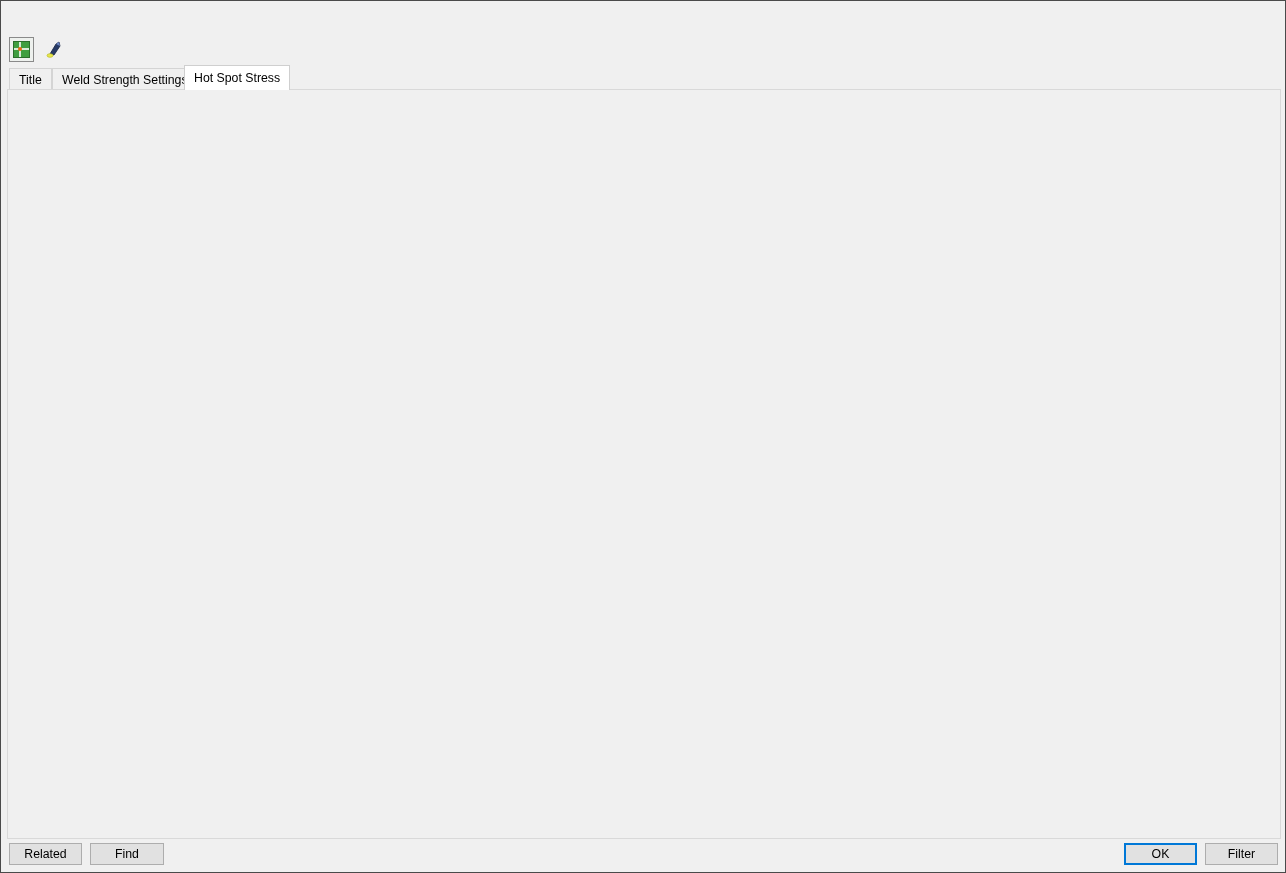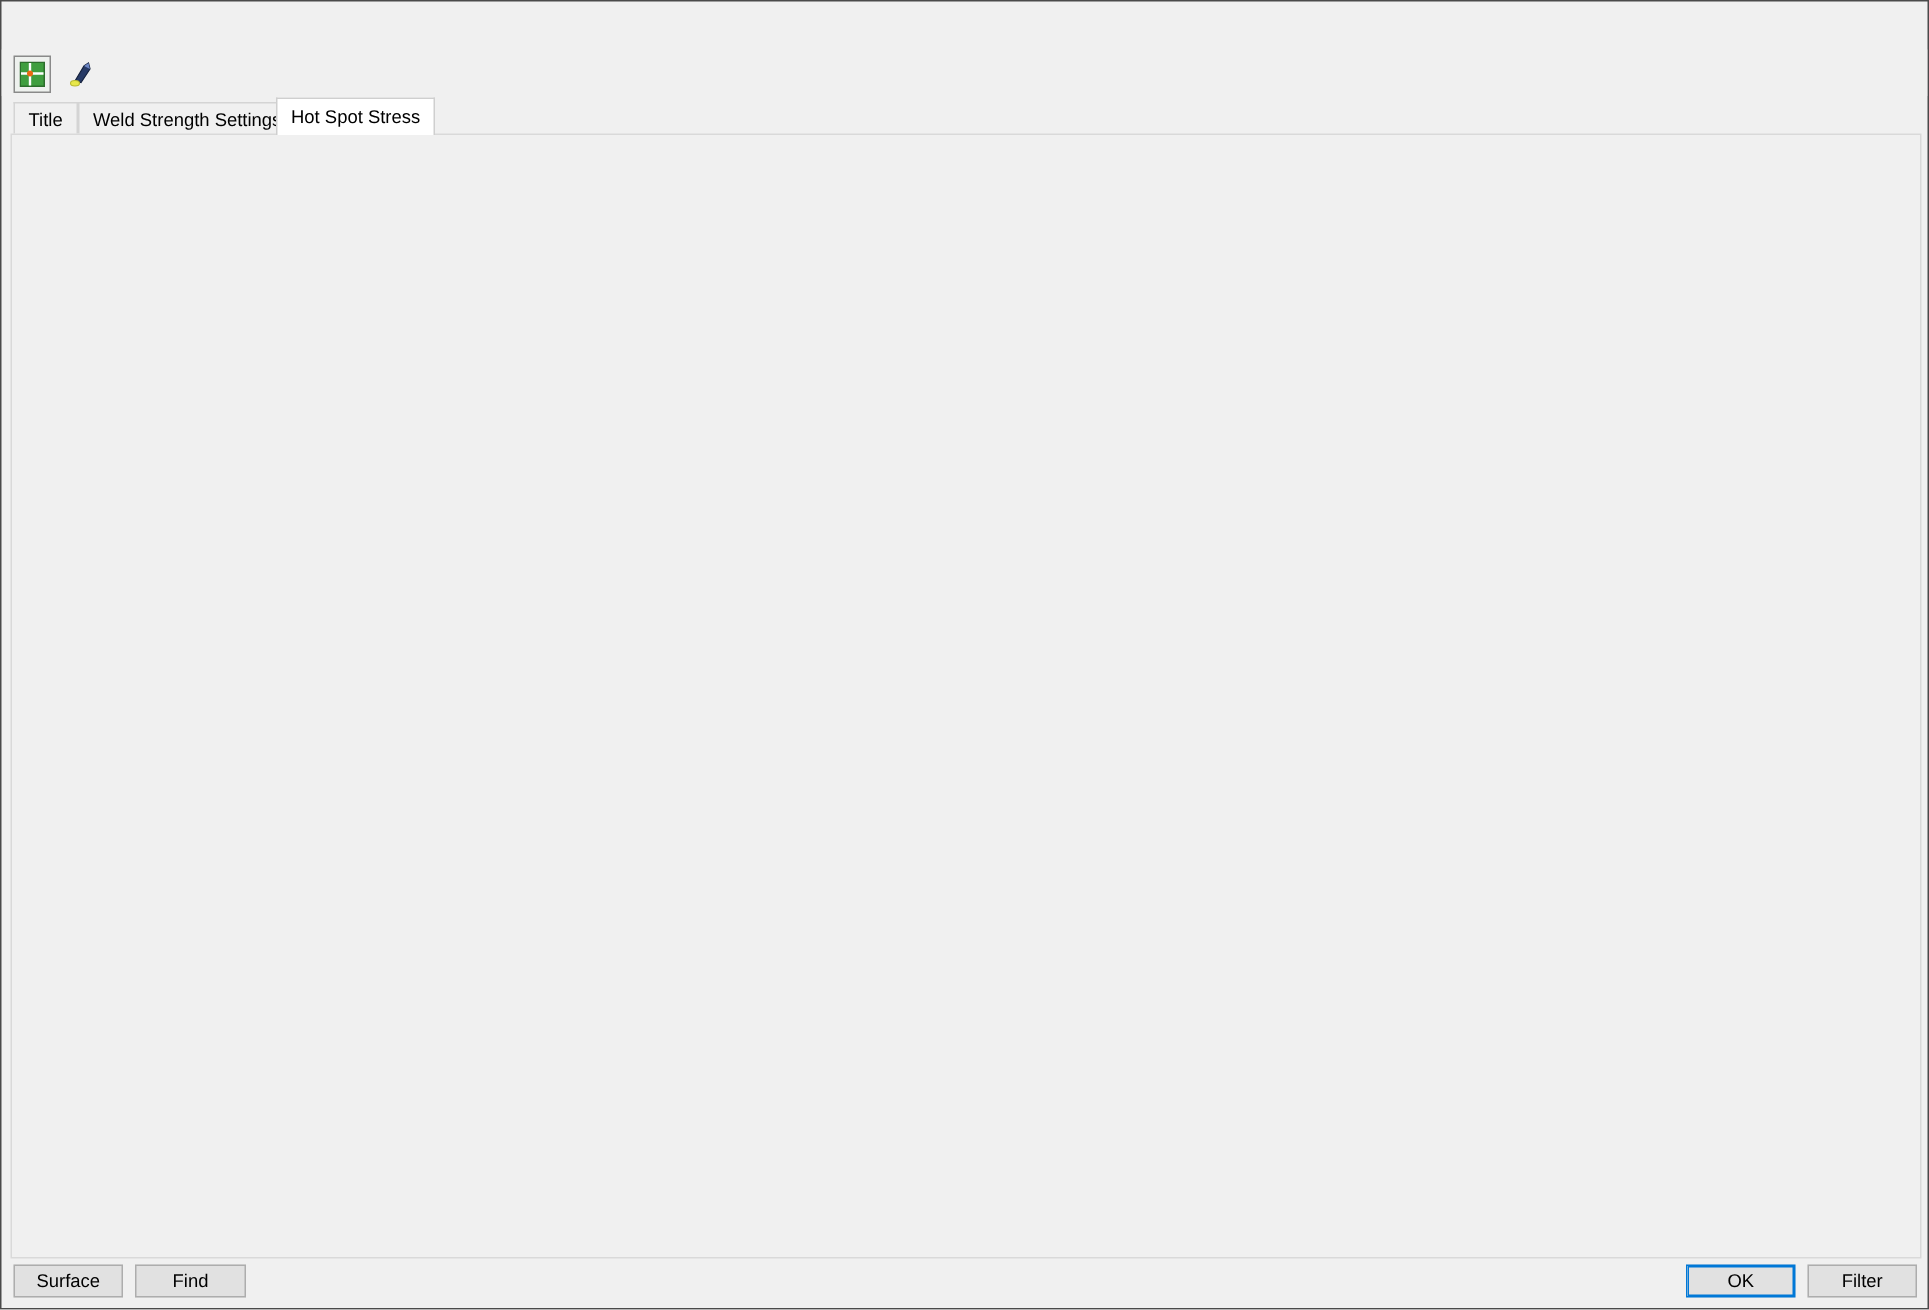--- a/index.html
+++ b/index.html
@@ -621,21 +621,21 @@
   <input class="abs tb dim" style="left: 1166px; top: 765px; width: 100px; height: 22px;" value="">
 
   <div class="abs btn" style="left:521px;top:795px;width:100px;height:22px;">
       <span>Check Mesh</span>
     </div>
   <div class="abs btn" style="left:1166px;top:795px;width:100px;height:22px;">
       <span>Apply</span>
     </div>
 
   <div class="abs btn" style="left:8px;top:842px;width:73px;height:22px;">
-      <span>Surface</span>
+      <span>Related</span>
     </div>
   <div class="abs btn" style="left:89px;top:842px;width:74px;height:22px;align-items:center;">
       <span>Find</span>
     </div>
   <div class="abs btn default" style="left:1123px;top:842px;width:73px;height:22px;">
       <span>OK</span>
     </div>
   <div class="abs btn" style="left:1204px;top:842px;width:73px;height:22px;">
       <span>Filter</span>
     </div>

